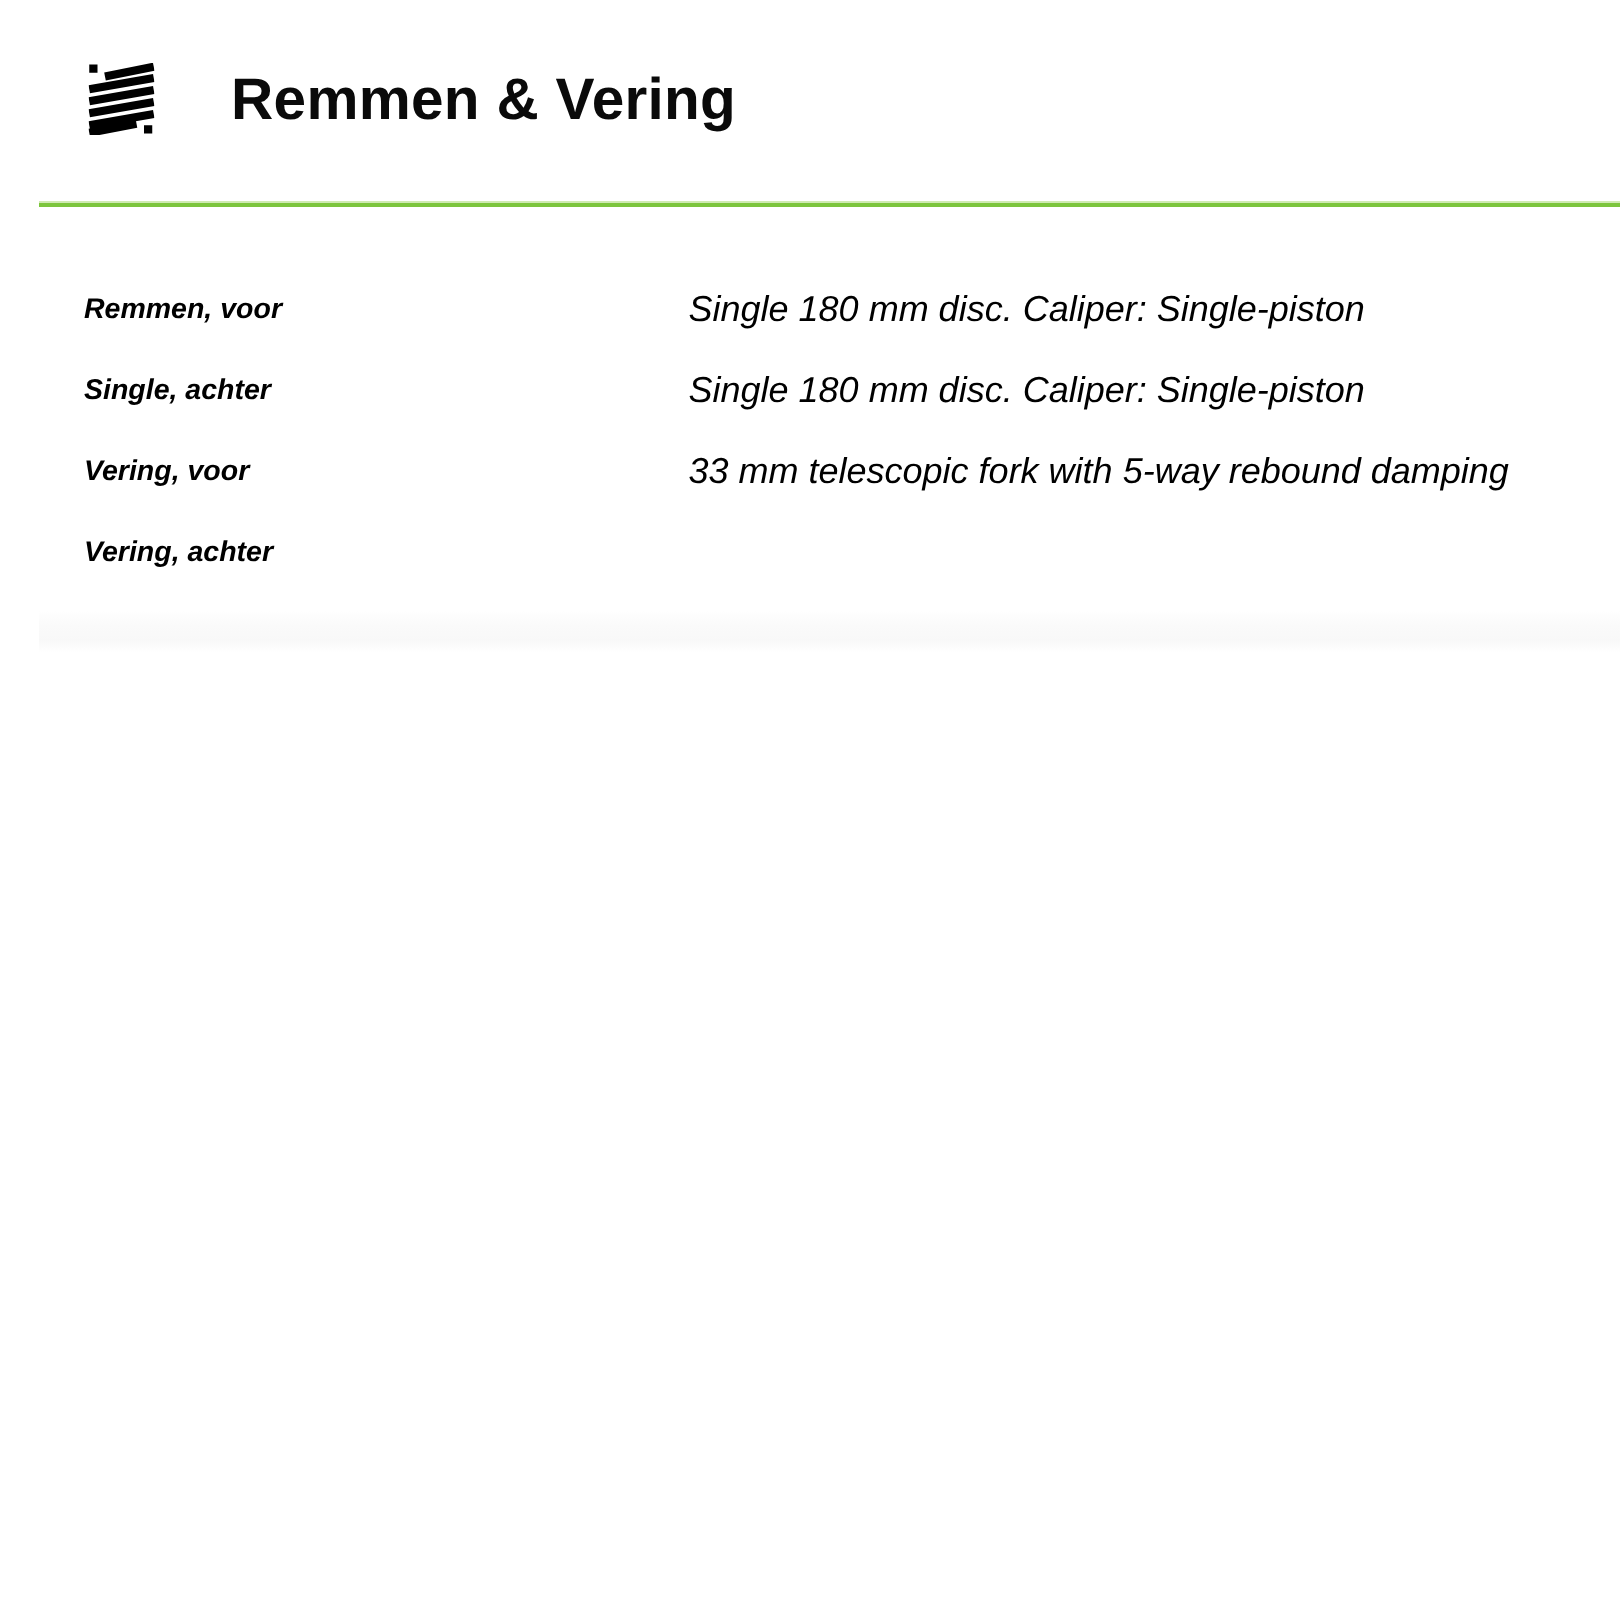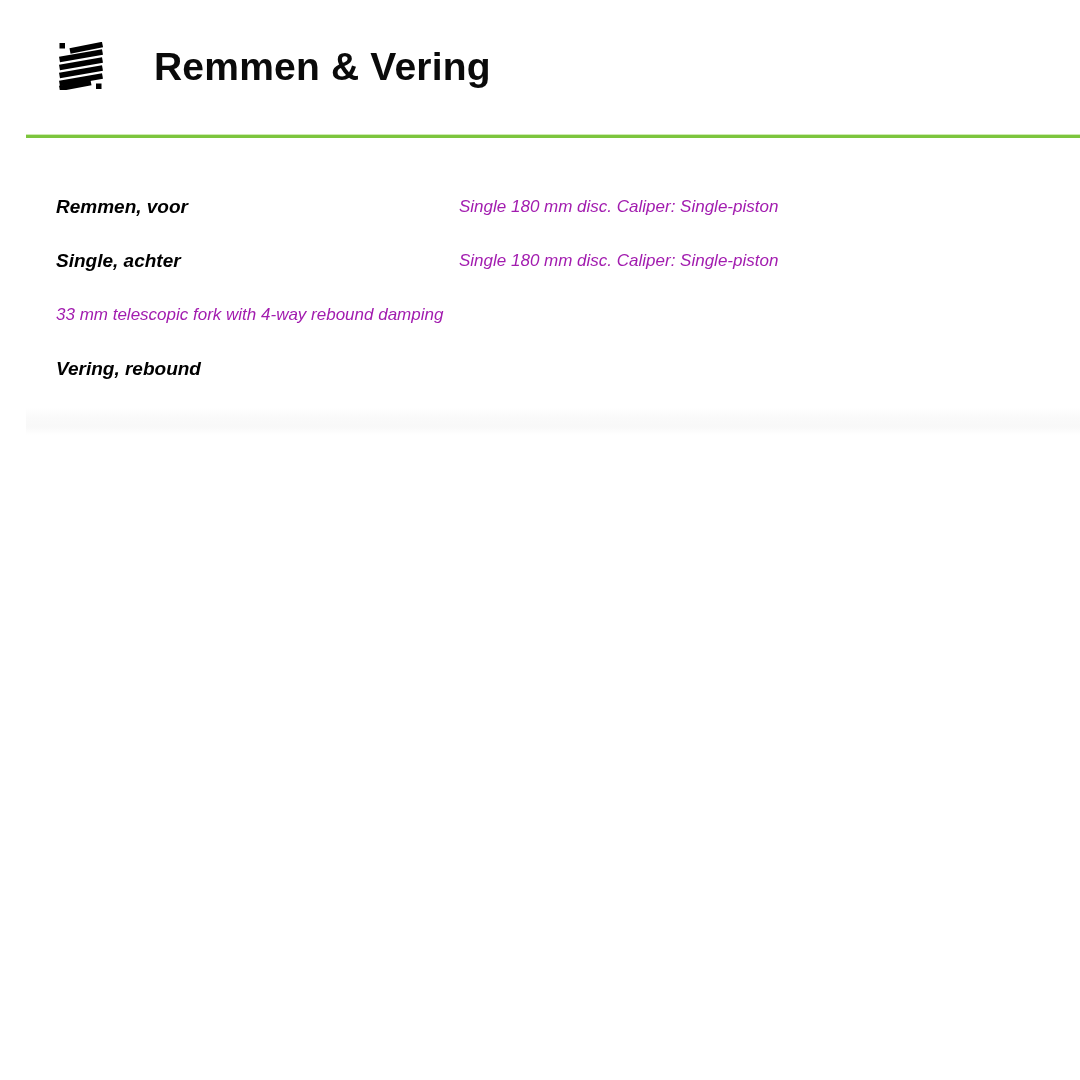--- a/index.html
+++ b/index.html
@@ -49,23 +49,23 @@
     grid-template-columns: 403px 1fr;
     margin-bottom: 23px;
   }
   .spec-label {
     font-size: 19px;
     font-weight: 700;
     color: #000000;
     line-height: 31px;
   }
   .spec-value {
-    font-size: 17px;
+    font-size: 24px;
     font-weight: 400;
-    color: #a21caf;
+    color: #000000;
     line-height: 31px;
   }
   .section-band {
     margin-top: 10px;
     width: 100%;
     height: 28px;
     background: linear-gradient(to bottom,
       rgba(246,246,246,0) 0%,
       rgba(246,246,246,0.55) 35%,
       rgba(246,246,246,0.75) 70%,
@@ -100,23 +100,24 @@
     <div class="spec-label">Remmen, voor</div>
     <div class="spec-value">Single 180 mm disc. Caliper: Single-piston</div>
   </div>
 
   <div class="spec-row">
     <div class="spec-label">Single, achter</div>
     <div class="spec-value">Single 180 mm disc. Caliper: Single-piston</div>
   </div>
 
   <div class="spec-row">
-    <div class="spec-value">33 mm telescopic fork with 4-way rebound damping</div>
+    <div class="spec-label">Vering, voor</div>
+    <div class="spec-value">33 mm telescopic fork with 5-way rebound damping</div>
   </div>
 
   <div class="spec-row">
-    <div class="spec-label">Vering, rebound</div>
+    <div class="spec-label">Vering, achter</div>
   </div>
 </div>
 
   <div class="section-band"></div>
 
 </div>
 
 </body></html>

